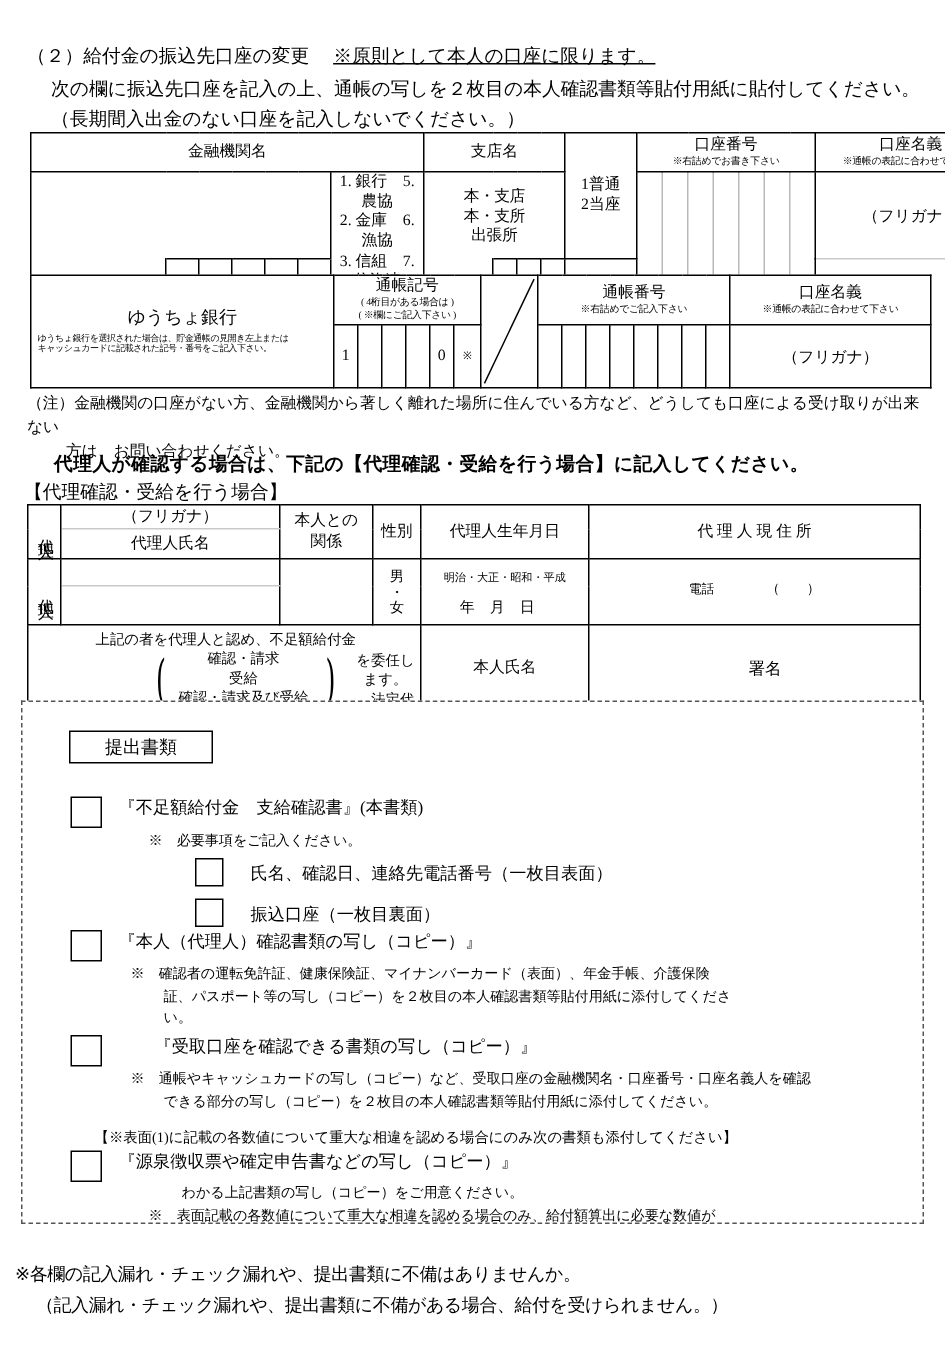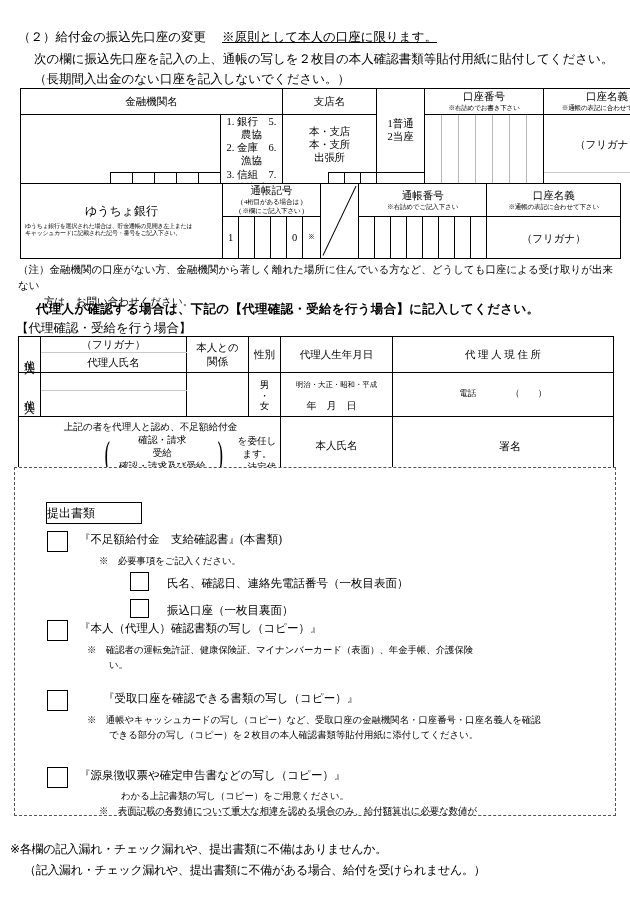--- a/index.html
+++ b/index.html
@@ -72,24 +72,24 @@
   .agent-head { position: absolute; left: 16px; top: 320px; font-size: 12.5px; }
 
   
   .subbox {
     position: absolute; left: 14px; top: 467px;
     width: 602px; height: 349px;
     border: 1px dashed #555;
     background: #fff;
   }
   .sub-title {
-    position: absolute; left: 31px; top: 34px;
+    position: absolute; left: 31px; top: 19px;
     width: 96px; height: 22px;
     border: 1px solid #000;
-    font-size: 12px; text-align: left; line-height: 21px;
+    font-size: 12px; text-align: center; line-height: 21px;
   }
   .chk {
     position: absolute;
     border: 1.6px solid #000;
     background: #fff;
   }
   .chk.big { width: 21px; height: 21px; }
   .chk.sm  { width: 19px; height: 19px; }
   .itm { position: absolute; font-size: 11.5px; line-height: 1.5; white-space: nowrap; }
   .note { position: absolute; font-size: 9.4px; line-height: 1.55; }
@@ -355,30 +355,32 @@
     <div class="chk sm" style="left:115px; top:104px;"></div>
     <div class="itm" style="left:152px; top:107px;">氏名、確認日、連絡先電話番号（一枚目表面）</div>
 
     <div class="chk sm" style="left:115px; top:131px;"></div>
     <div class="itm" style="left:152px; top:134px;">振込口座（一枚目裏面）</div>
 
     <div class="chk big" style="left:32px; top:152px;"></div>
     <div class="itm" style="left:64px; top:152px;">『本人（代理人）確認書類の写し（コピー）』</div>
     <div class="note" style="left:72px; top:175px;">
       <div>※　確認者の運転免許証、健康保険証、マイナンバーカード（表面）、年金手帳、介護保険</div>
+      <div style="padding-left:22px;">証、パスポート等の写し（コピー）を２枚目の本人確認書類等貼付用紙に添付してくださ</div>
       <div style="padding-left:22px;">い。</div>
     </div>
 
     <div class="chk big" style="left:32px; top:222px;"></div>
     <div class="itm" style="left:64px; top:222px;margin-left:24px;">『受取口座を確認できる書類の写し（コピー）』</div>
     <div class="note" style="left:72px; top:245px;">
       <div>※　通帳やキャッシュカードの写し（コピー）など、受取口座の金融機関名・口座番号・口座名義人を確認</div>
       <div style="padding-left:22px;">できる部分の写し（コピー）を２枚目の本人確認書類等貼付用紙に添付してください。</div>
     </div>
 
+    <div class="bracketline" style="left:48px; top:284px;">【※表面(1)に記載の各数値について重大な相違を認める場合にのみ次の書類も添付してください】</div>
 
     <div class="chk big" style="left:32px; top:299px;"></div>
     <div class="itm" style="left:64px; top:299px;">『源泉徴収票や確定申告書などの写し（コピー）』</div>
     <div class="note" style="left:84px; top:321px;">
       <div style="padding-left:22px;">わかる上記書類の写し（コピー）をご用意ください。</div>
       <div>※　表面記載の各数値について重大な相違を認める場合のみ、給付額算出に必要な数値が</div>
     </div>
   </div>
 
   <div class="foot foot1">※各欄の記入漏れ・チェック漏れや、提出書類に不備はありませんか。</div>

